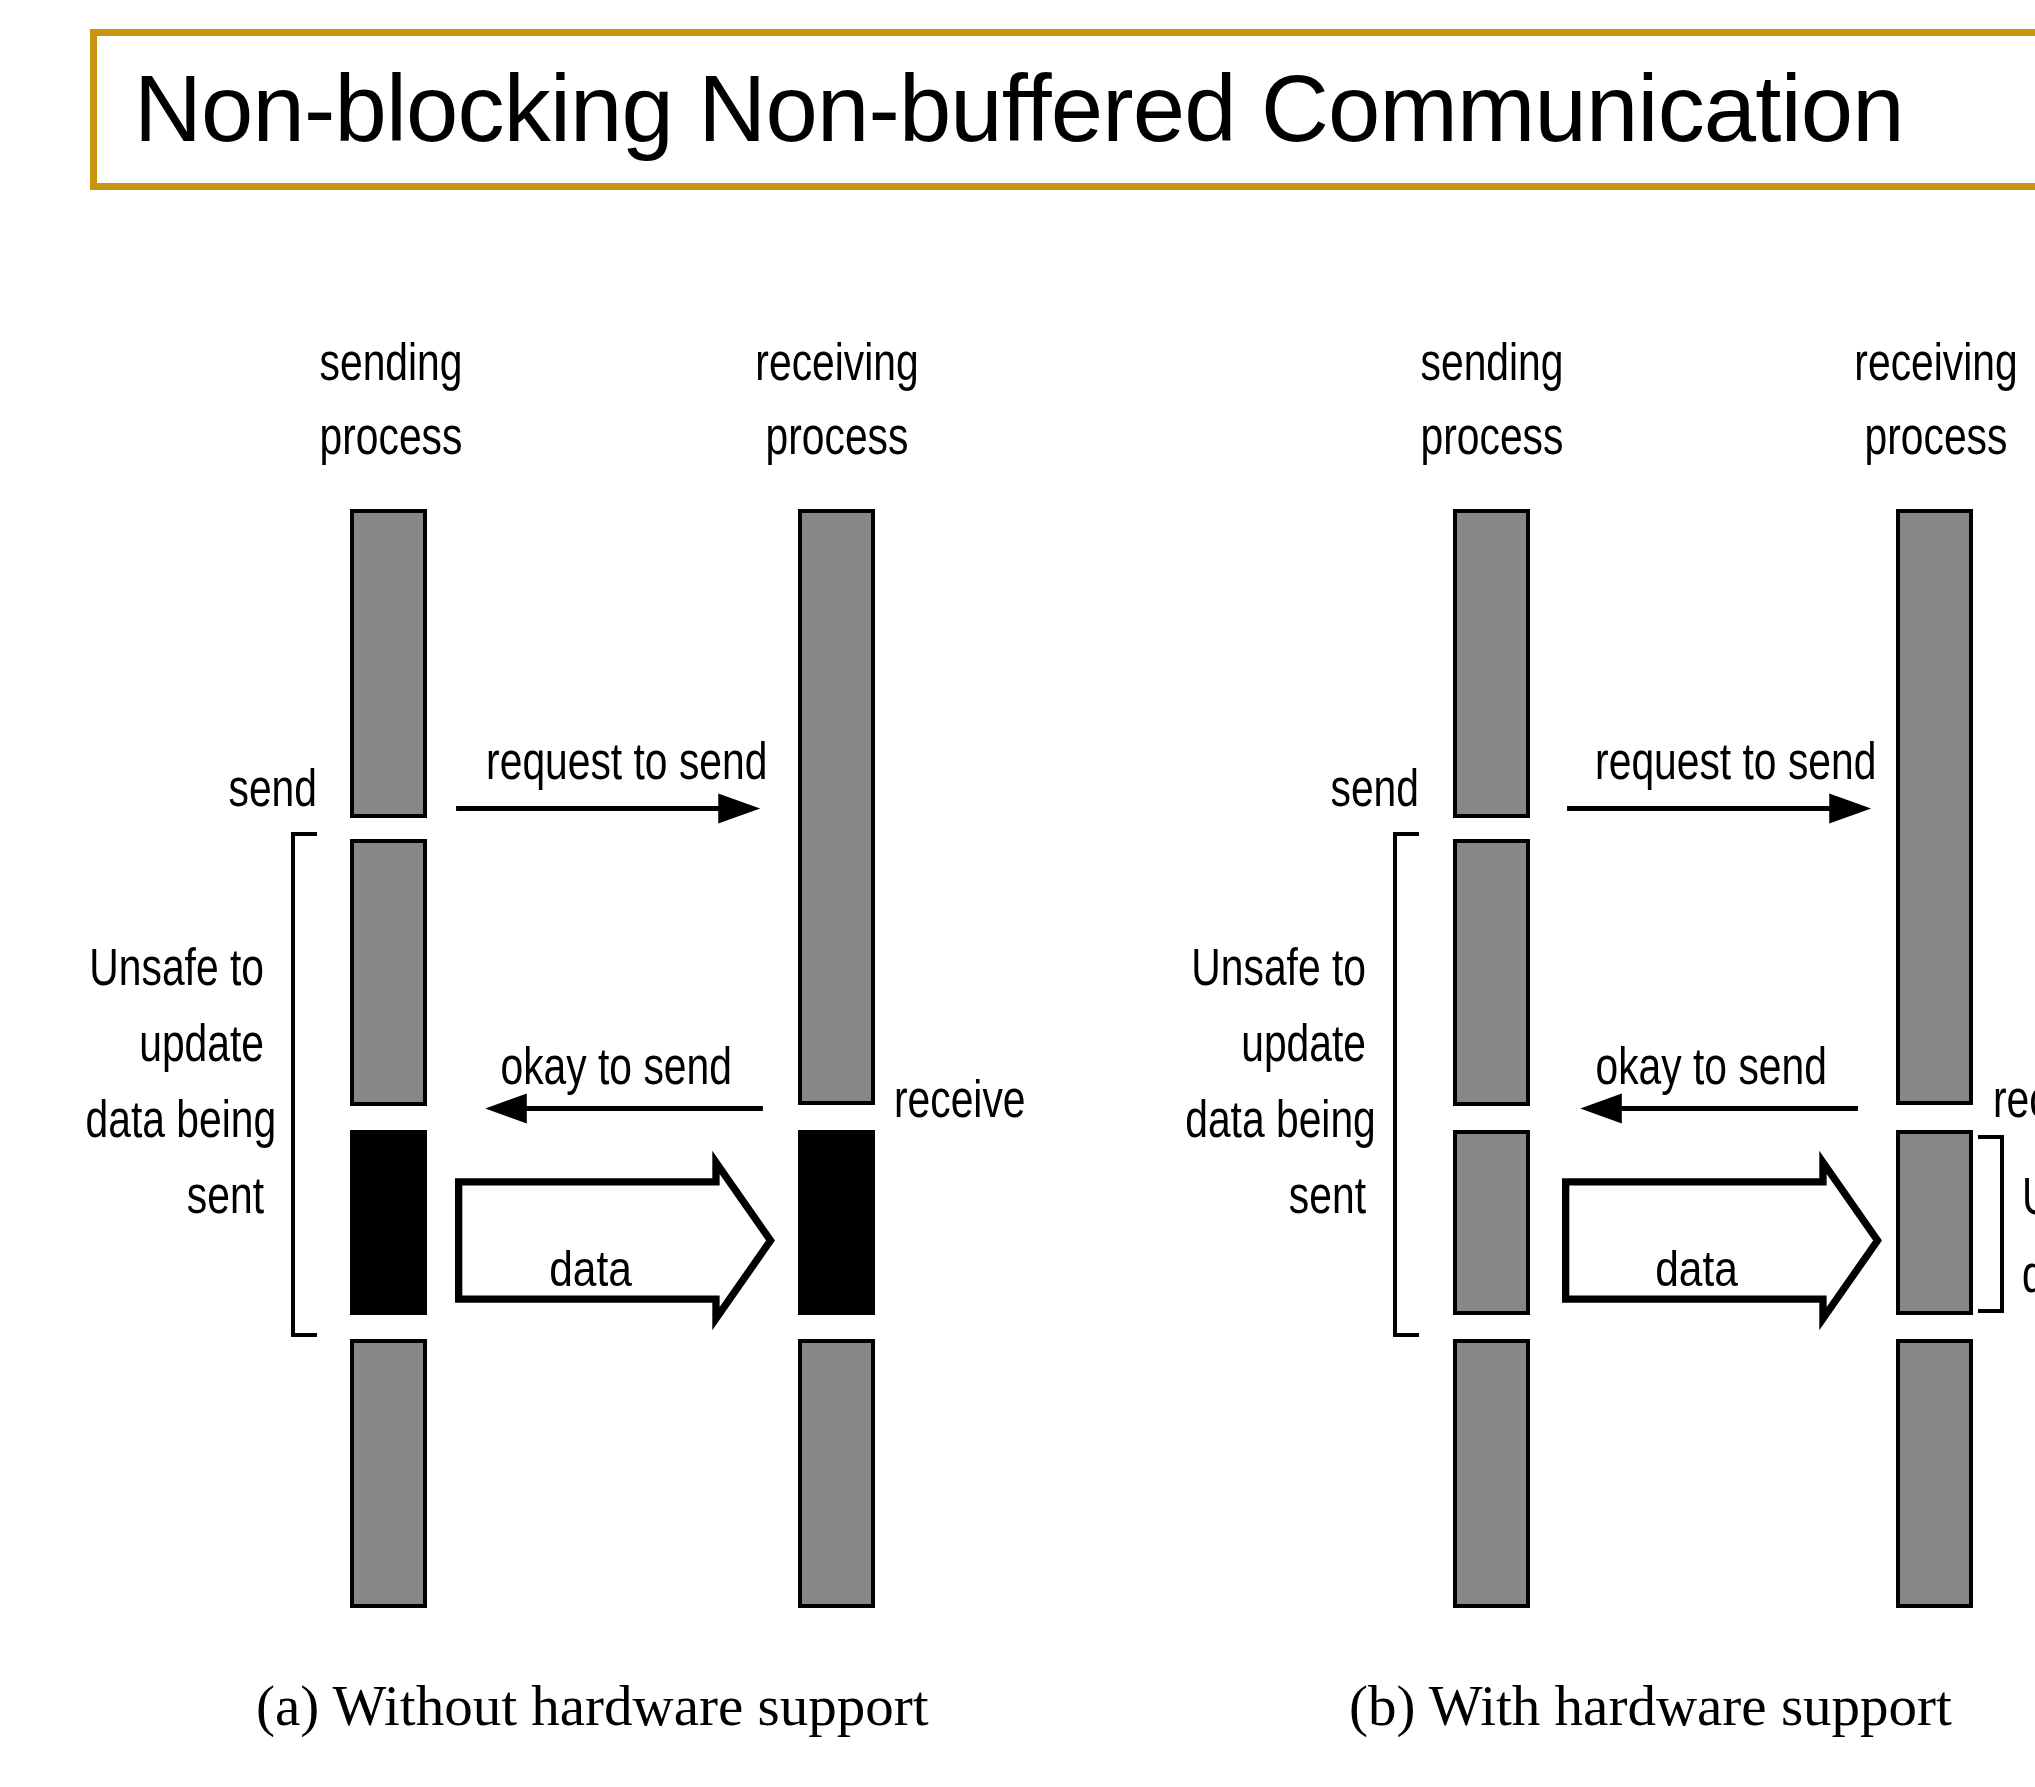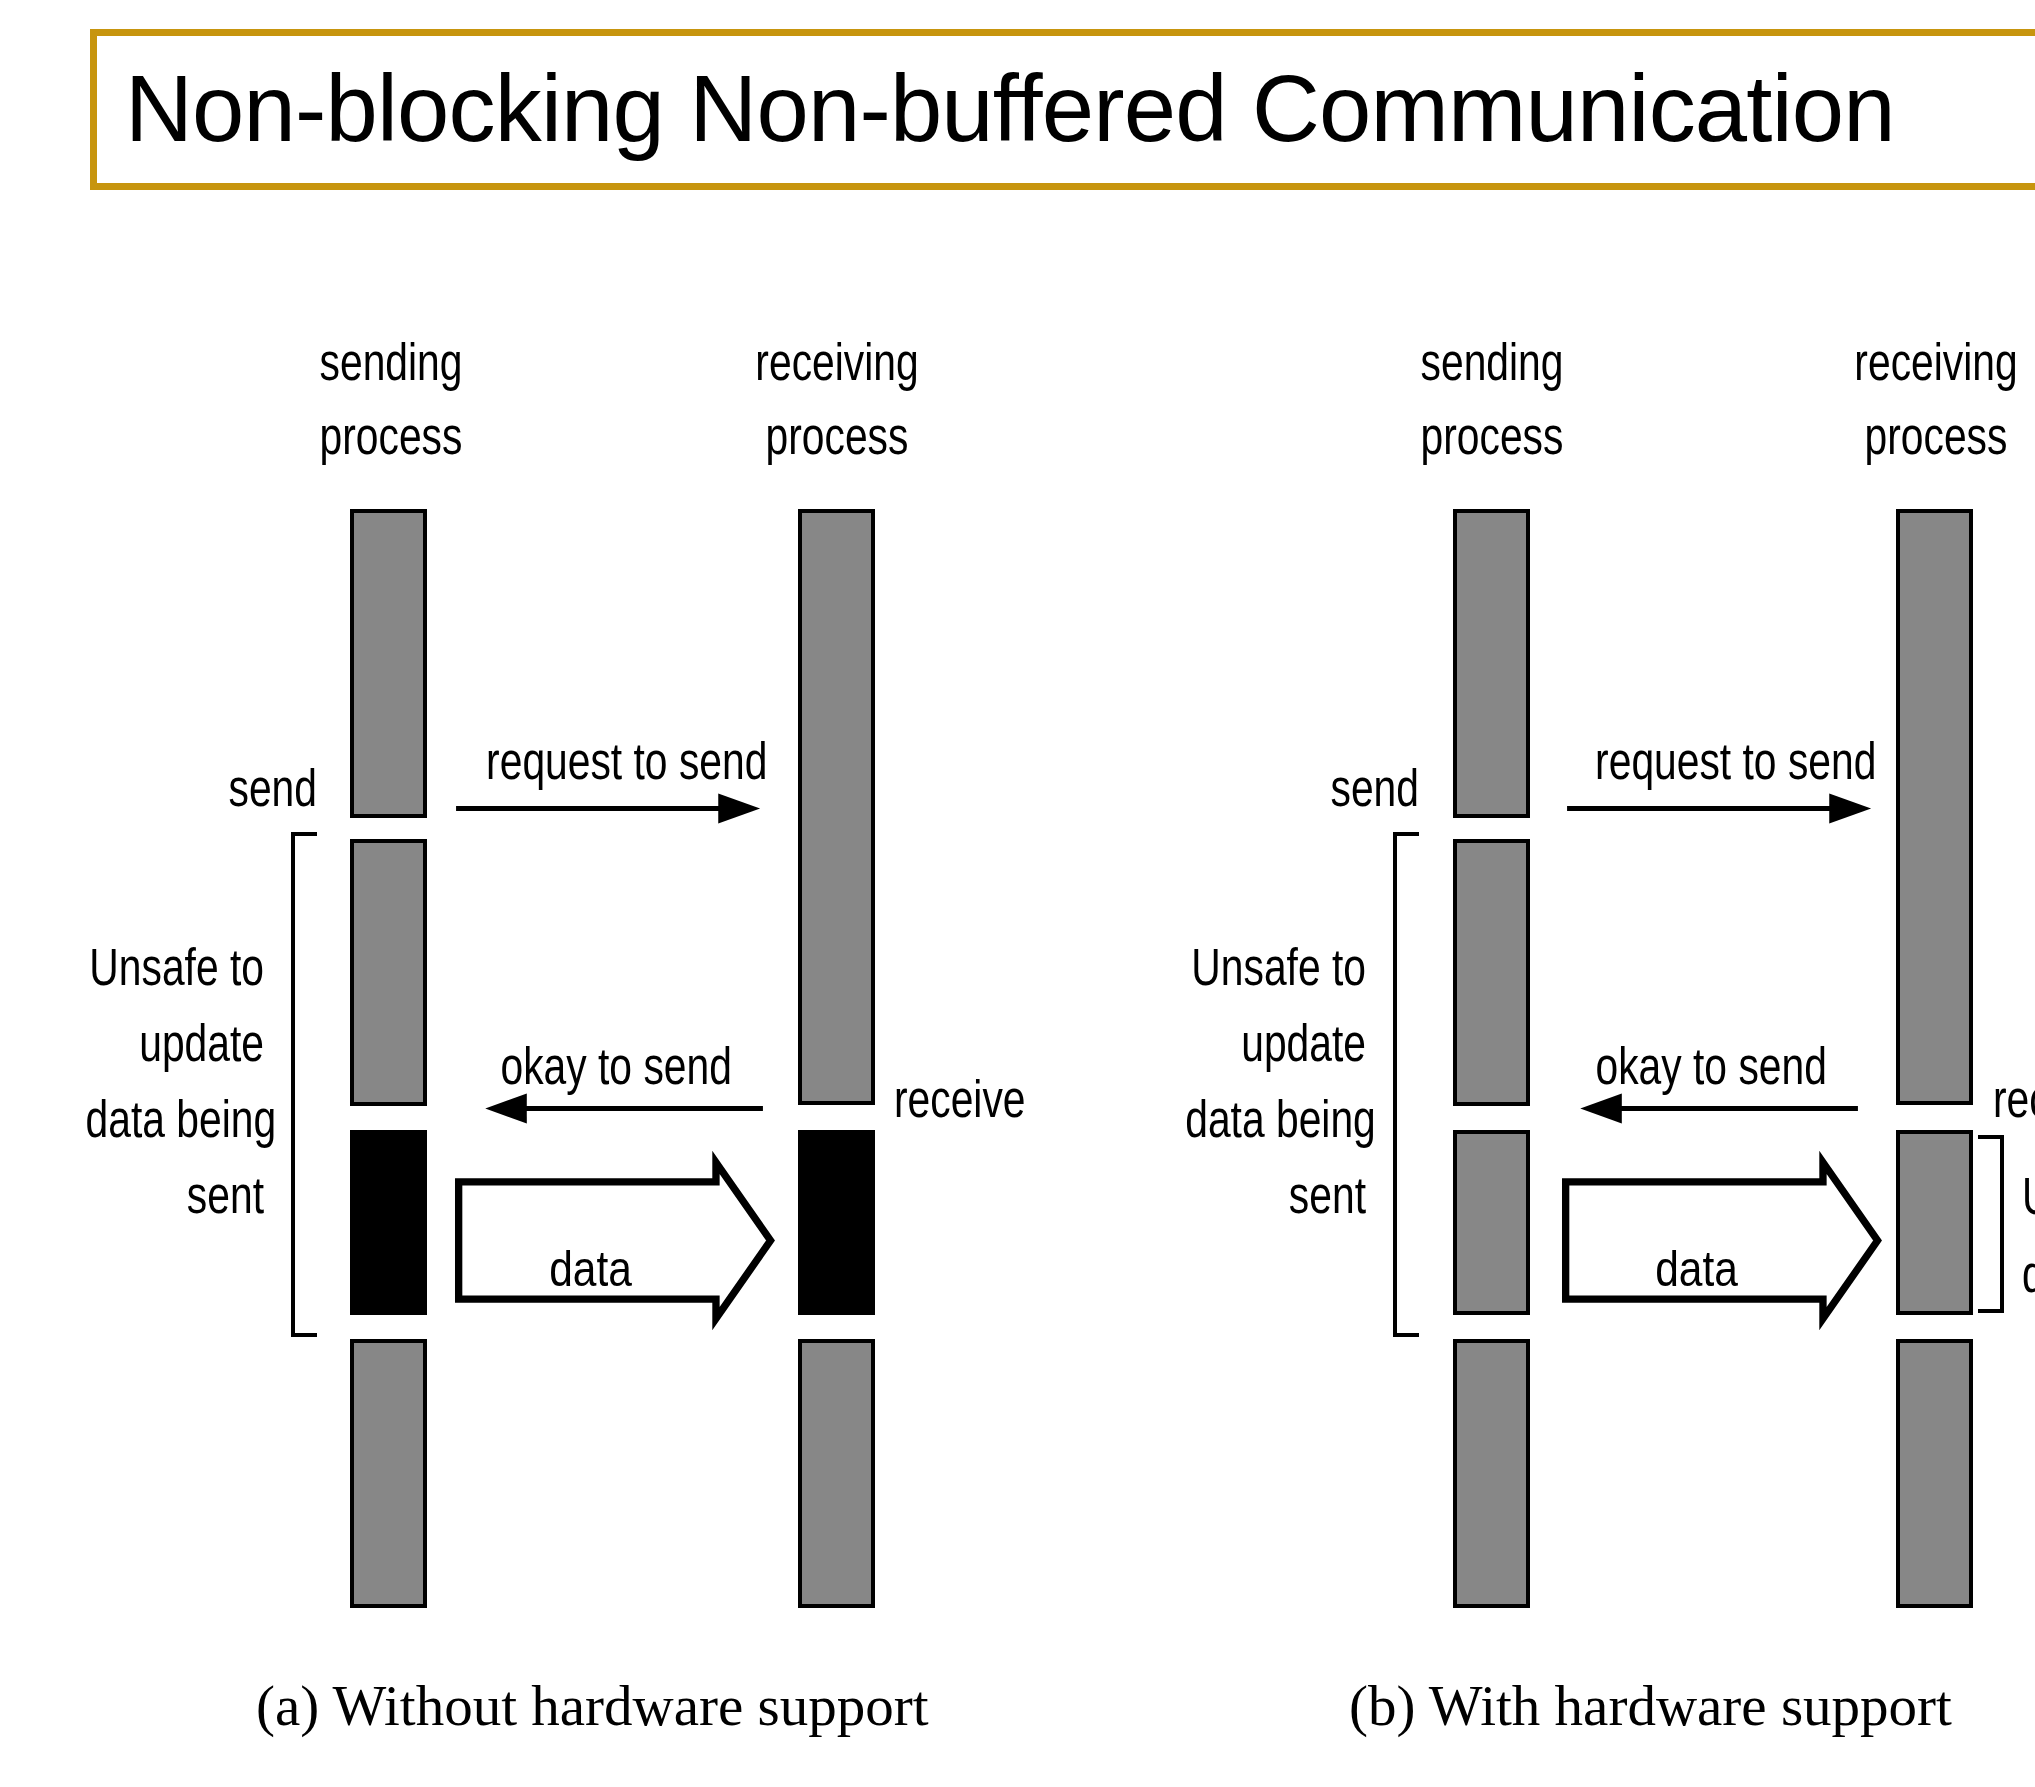--- a/index.html
+++ b/index.html
@@ -18,21 +18,21 @@
   }
   
   .title-box{
     position:absolute;left:90px;top:28.5px;width:2230px;height:161px;
     border:7.3px solid var(--gold);
     box-sizing:border-box;
     display:flex;align-items:center;
     background:#fff;
   }
   .title-text{
-    padding-left:28px;
+    padding-left:37px;
     font-size:94px;
     letter-spacing:-0.8px;
     white-space:nowrap;
     color:#000;
   }
   
   .bar-seg{
     position:absolute;width:77px;
     background:var(--gray);
     border:4.9px solid #000;

